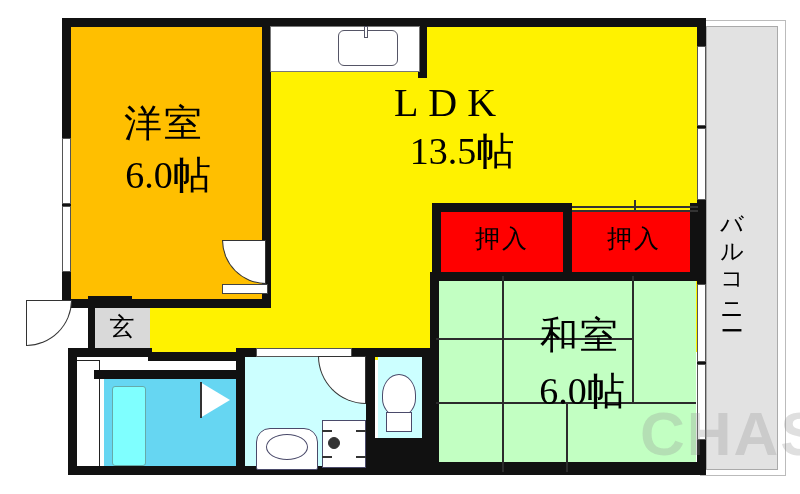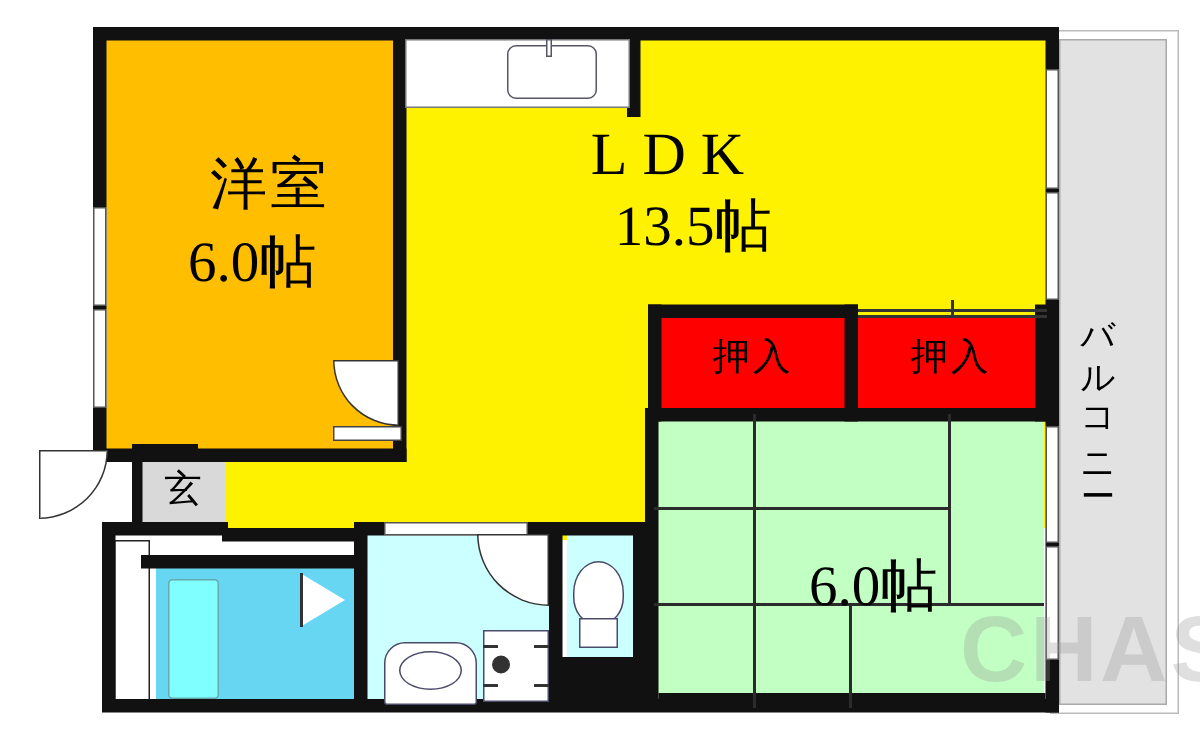--- a/index.html
+++ b/index.html
@@ -164,26 +164,27 @@
   <div class="fx" style="left:322px;top:420px;width:44px;height:48px;"></div>
   <div class="fx fx-round" style="left:328px;top:437px;width:12px;height:12px;background:#333;border-color:#333;"></div>
   <div class="thinline" style="left:322px;top:430px;width:10px;height:1.5px;"></div>
   <div class="thinline" style="left:356px;top:430px;width:10px;height:1.5px;"></div>
   <div class="thinline" style="left:322px;top:456px;width:10px;height:1.5px;"></div>
   <div class="thinline" style="left:356px;top:456px;width:10px;height:1.5px;"></div>
 
   <div class="fx" style="left:382px;top:374px;width:34px;height:42px;border-radius:50% 50% 42% 42%;"></div>
   <div class="fx" style="left:386px;top:412px;width:26px;height:20px;"></div>
 
-  <div class="label lbl-room" style="left:82px;top:104px;width:196px;">洋室</div>
+  <div class="label lbl-room" style="left:66px;top:104px;width:196px;">洋室</div>
   <div class="label lbl-area" style="left:70px;top:156px;width:196px;">6.0帖</div>
 
   <div class="label lbl-ldk" style="left:340px;top:82px;width:220px;">LDK</div>
   <div class="label lbl-ldk-area" style="left:352px;top:132px;width:220px;">13.5帖</div>
 
+  <div class="label lbl-room" style="left:500px;top:316px;width:160px;">和室</div>
   <div class="label lbl-area" style="left:498px;top:372px;width:168px;">6.0帖</div>
 
   <div class="label lbl-oshiire" style="left:440px;top:226px;width:124px;">押入</div>
   <div class="label lbl-oshiire" style="left:572px;top:226px;width:124px;">押入</div>
 
   <div class="label lbl-genkan" style="left:94px;top:314px;width:56px;">玄</div>
 
   <div class="label lbl-balcony" style="left:718px;top:160px;height:200px;">バルコニー</div>
 
   <div class="wm" style="left:640px;top:398px;">CHASI</div>

